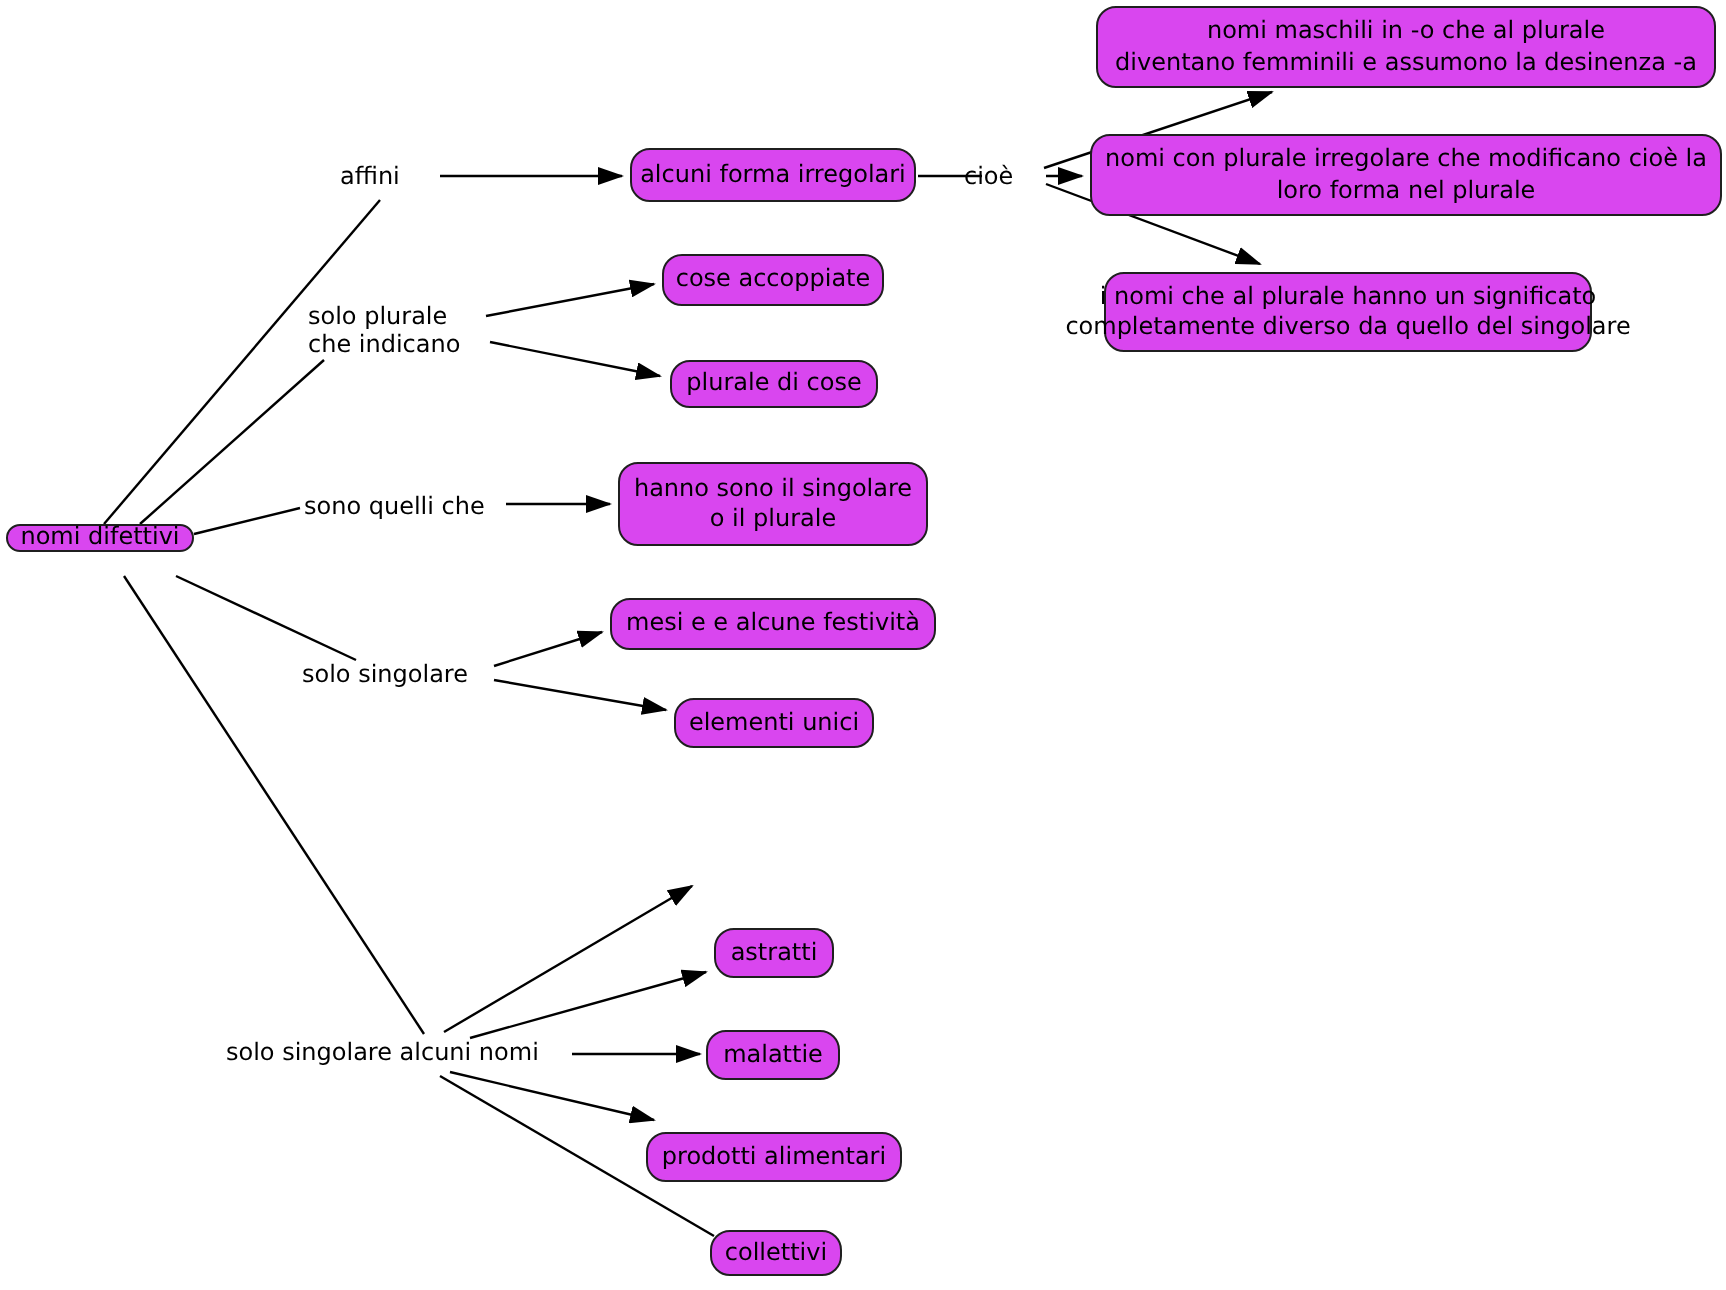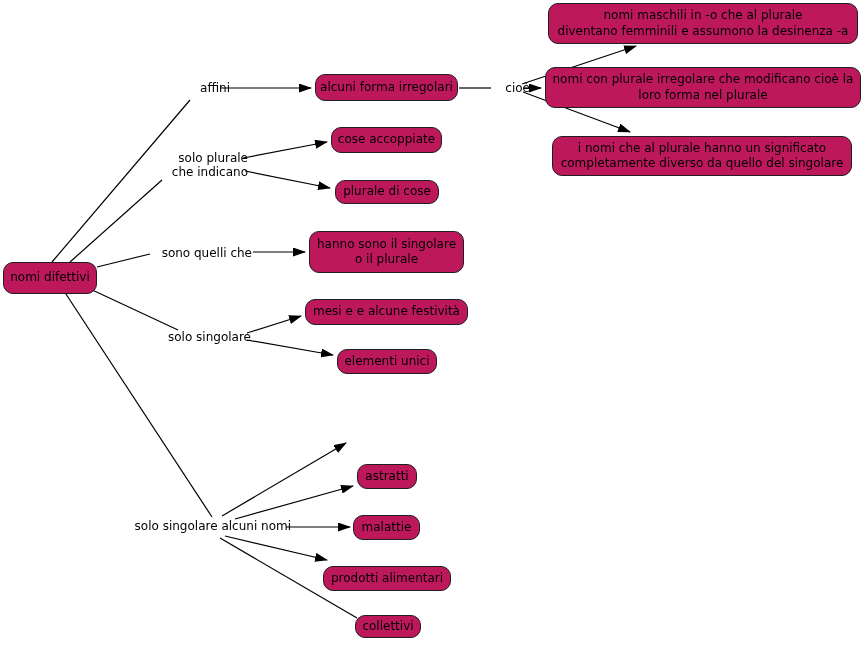--- a/index.html
+++ b/index.html
@@ -3,25 +3,25 @@
 <meta charset="utf-8">
 <style>
   html,body{margin:0;padding:0;background:#fff;}
   .canvas{
     position:relative;width:863px;height:645px;background:#ffffff;overflow:hidden;
     font-family:"DejaVu Sans","Liberation Sans",sans-serif;color:#000;
   }
   .edges{position:absolute;left:0;top:0;z-index:1;}
   .node{
     position:absolute;z-index:2;display:flex;align-items:center;justify-content:center;
-    text-align:center;background:#be185d;border:1.4px solid #1f1f1f;border-radius:10px;
+    text-align:center;background:#d946ef;border:1.4px solid #1f1f1f;border-radius:10px;
     font-size:12px;line-height:1.28;white-space:pre;box-sizing:border-box;padding:0 3px;
   }
   .lbl{
-    position:absolute;z-index:2;text-align:right;font-size:12px;line-height:1.18;
+    position:absolute;z-index:2;text-align:left;font-size:12px;line-height:1.18;
     white-space:pre;
   }
   .edges line{stroke:#000;stroke-width:1.2;}
 </style>
 </head>
 <body>
 
 <div class="canvas">
 
   <svg class="edges" width="863" height="645" viewBox="0 0 863 645">
@@ -48,31 +48,31 @@
     <line x1="235" y1="519" x2="353" y2="486" marker-end="url(#arrow)"></line>
     <line x1="286" y1="527" x2="350" y2="527" marker-end="url(#arrow)"></line>
     <line x1="225" y1="536" x2="327" y2="560" marker-end="url(#arrow)"></line>
     <line x1="220" y1="538" x2="357" y2="618"></line>
 
     <line x1="522" y1="84" x2="636" y2="46" marker-end="url(#arrow)"></line>
     <line x1="523" y1="88" x2="541" y2="88" marker-end="url(#arrow)"></line>
     <line x1="523" y1="92" x2="630" y2="132" marker-end="url(#arrow)"></line>
   </svg>
 
-  <div class="node" style="left:3px;top:262px;width:94px;height:32px">nomi difettivi</div>
+  <div class="node" style="left:3px;top:262px;width:94px;height:14px">nomi difettivi</div>
 
   <div class="node" style="left:315px;top:74px;width:143px;height:27px">alcuni forma irregolari</div>
 
   <div class="node" style="left:548px;top:3px;width:310px;height:41px">nomi maschili in -o che al plurale
 diventano femminili e assumono la desinenza -a</div>
 
   <div class="node" style="left:545px;top:67px;width:316px;height:41px">nomi con plurale irregolare che modificano cioè la
 loro forma nel plurale</div>
 
-  <div class="node" style="left:552px;top:136px;width:300px;height:40px">i nomi che al plurale hanno un significato
+  <div class="node" style="left:552px;top:136px;width:244px;height:40px">i nomi che al plurale hanno un significato
 completamente diverso da quello del singolare</div>
 
   <div class="node" style="left:331px;top:127px;width:111px;height:26px">cose accoppiate</div>
 
   <div class="node" style="left:335px;top:180px;width:104px;height:24px">plurale di cose</div>
 
   <div class="node" style="left:309px;top:231px;width:155px;height:42px">hanno sono il singolare
 o il plurale</div>
 
   <div class="node" style="left:305px;top:299px;width:163px;height:26px">mesi e e alcune festività</div>

